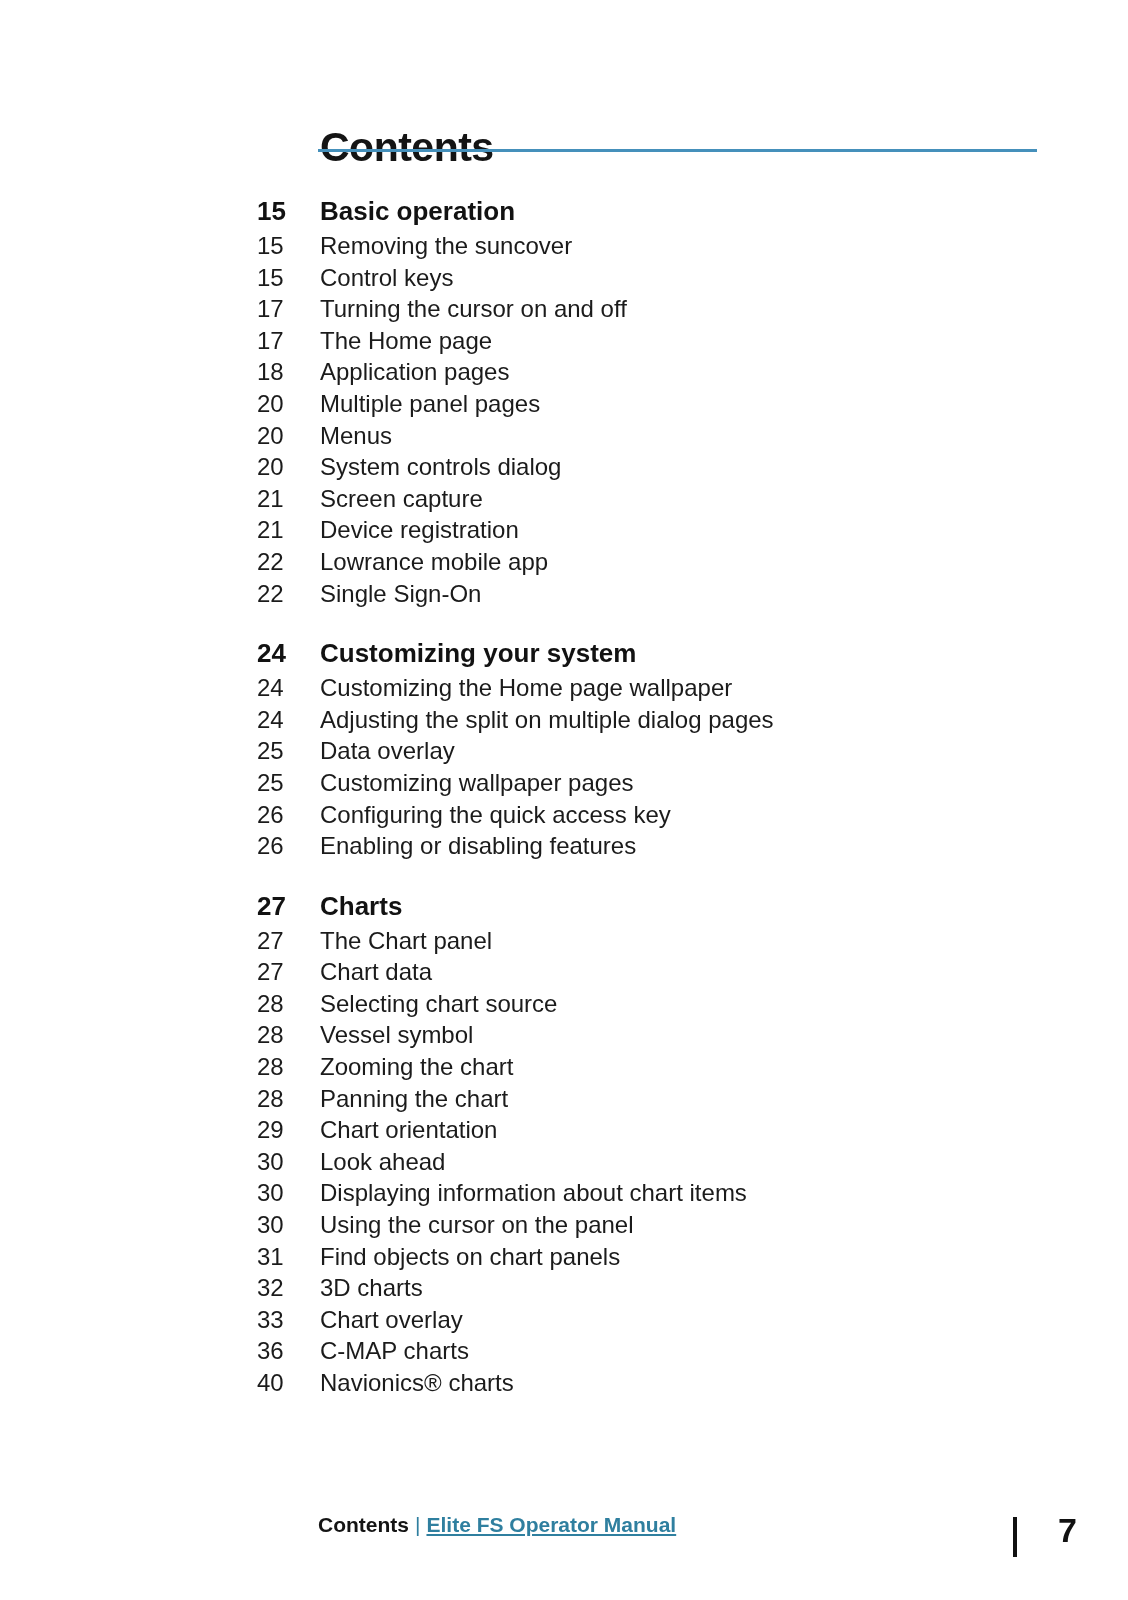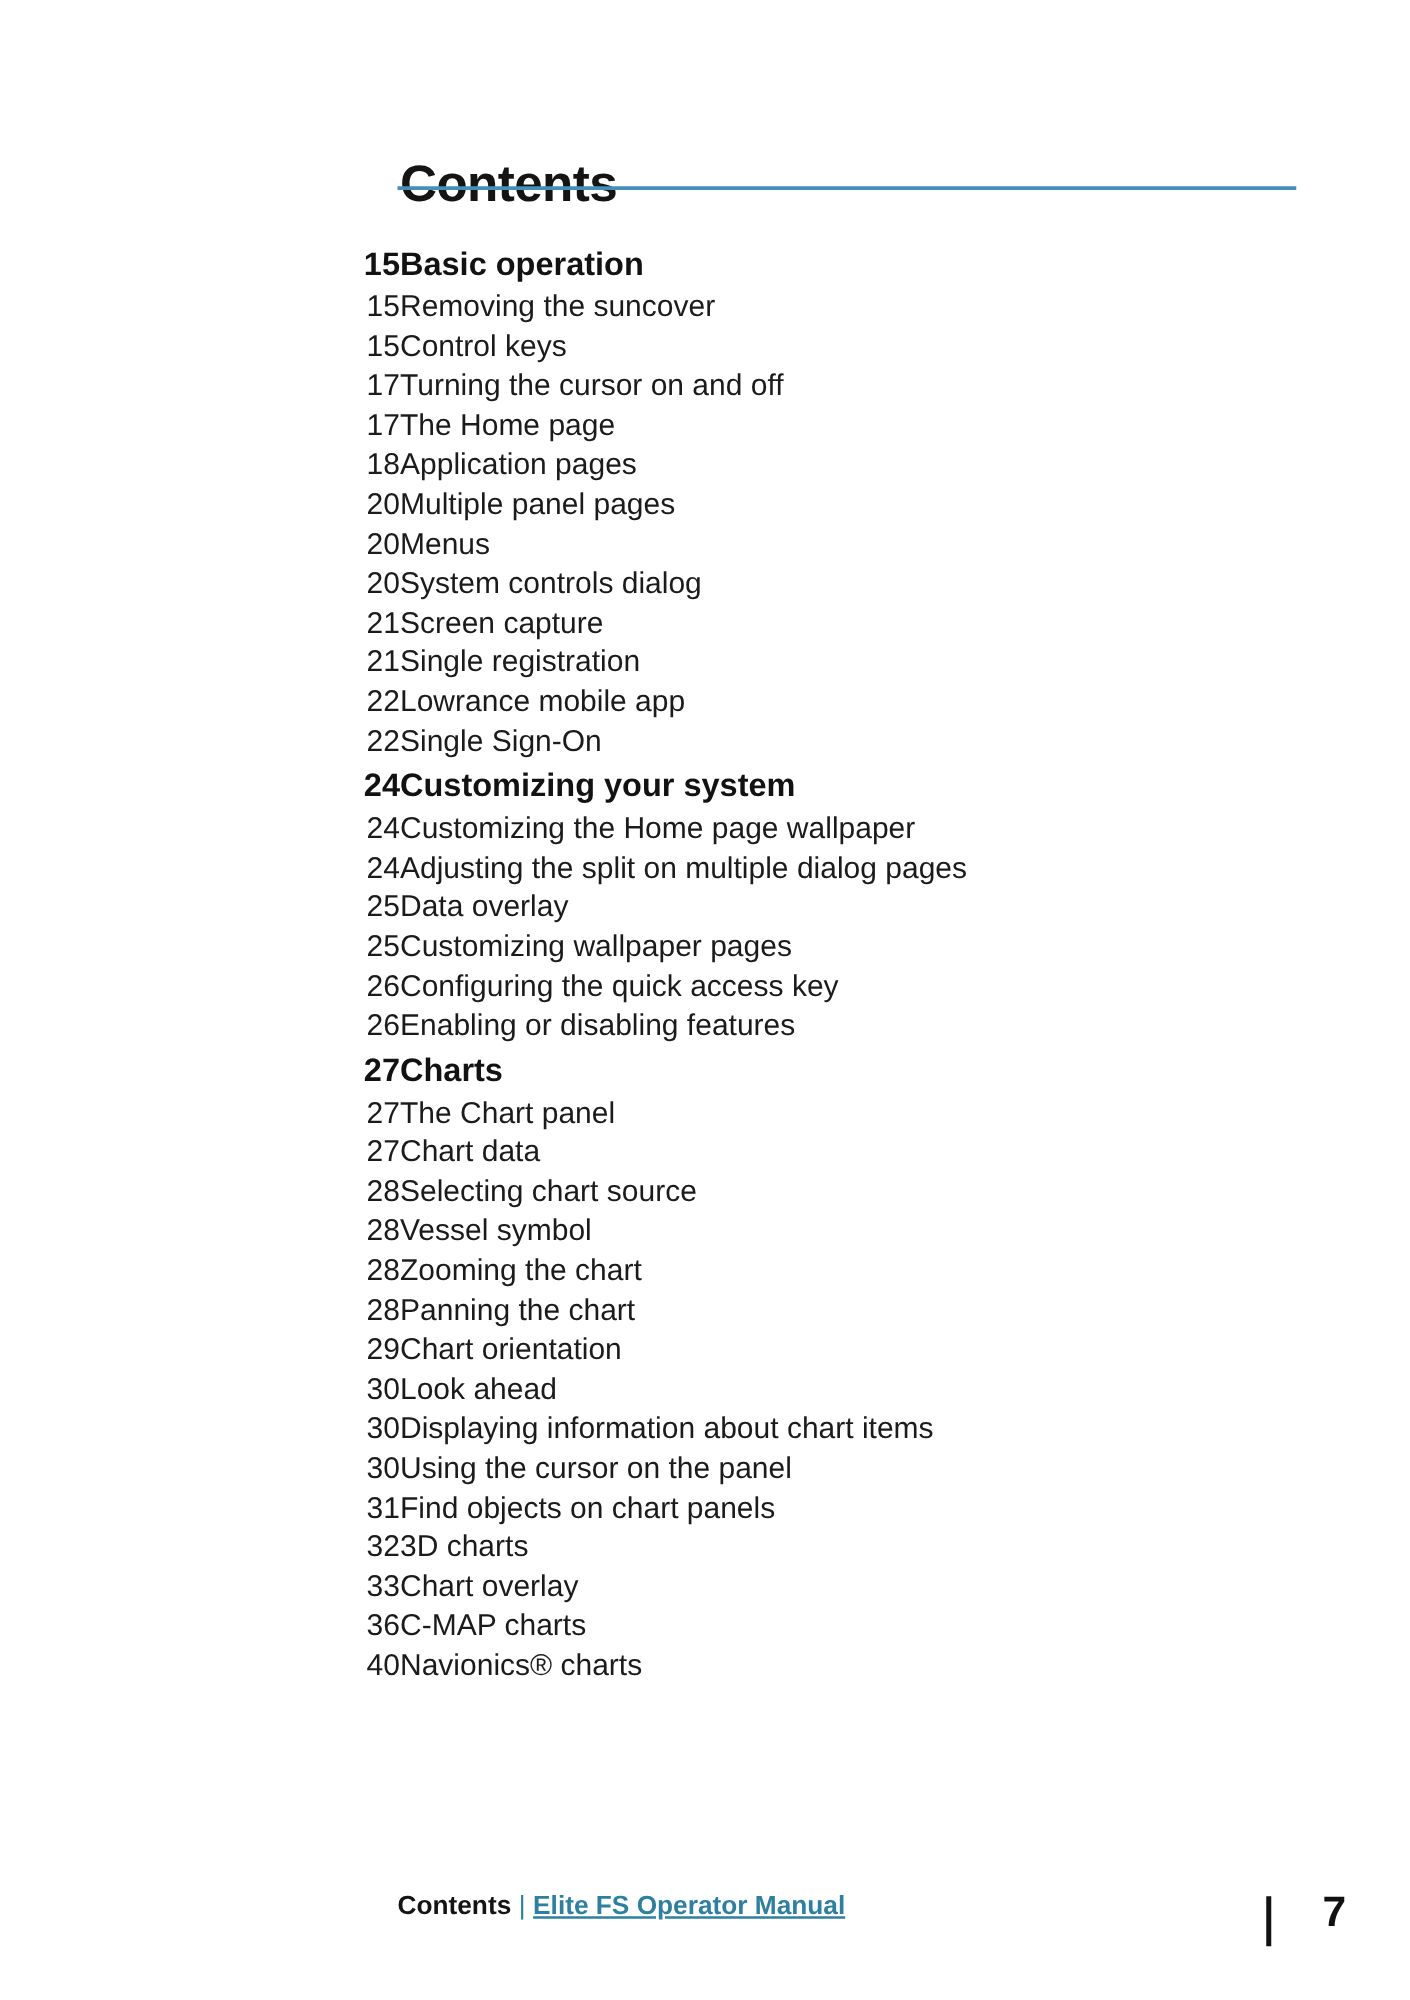--- a/index.html
+++ b/index.html
@@ -30,26 +30,26 @@
     top: 149px;
     width: 719px;
     height: 3px;
     background: #4590BB;
   }
   .toc {
     position: absolute;
     left: 257px;
     top: 192px;
     width: 790px;
-    text-align: right;
   }
   .toc-section {
     margin: 0 0 0 0;
   }
   .toc-section + .toc-section {
+    margin-top: 25px;
   }
   .toc-row {
     display: flex;
     align-items: baseline;
     font-size: 24px;
     line-height: 31.6px;
     color: #1b1b1b;
   }
   .toc-row .num {
     flex: 0 0 63px;
@@ -140,21 +140,21 @@
       <div class="toc-row">
         <span class="num">20</span>
         <span class="ttl">System controls dialog</span>
       </div>
       <div class="toc-row">
         <span class="num">21</span>
         <span class="ttl">Screen capture</span>
       </div>
       <div class="toc-row">
         <span class="num">21</span>
-        <span class="ttl">Single registration</span>
+        <span class="ttl">Device registration</span>
       </div>
       <div class="toc-row">
         <span class="num">22</span>
         <span class="ttl">Lowrance mobile app</span>
       </div>
       <div class="toc-row">
         <span class="num">22</span>
         <span class="ttl">Single Sign-On</span>
       </div>
     </section>

